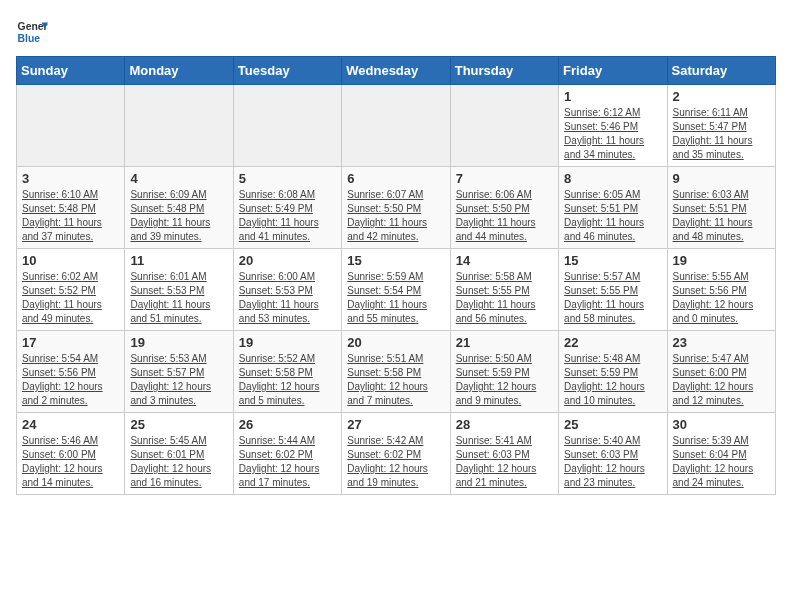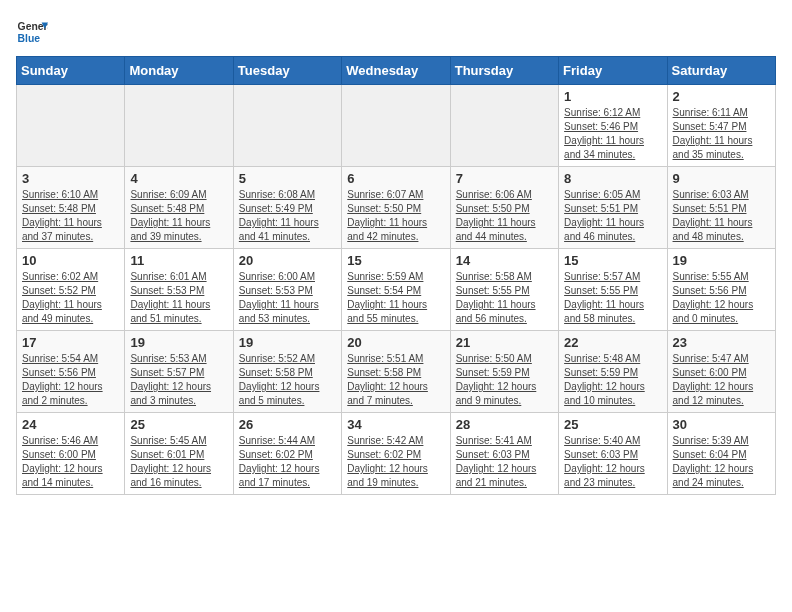--- a/index.html
+++ b/index.html
@@ -224,21 +224,21 @@
         </td>
         <td>
           <span class="day-number">25</span>
           <div class="day-info">Sunrise: 5:45 AM<br>Sunset: 6:01 PM<br>Daylight: 12 hours<br>and 16 minutes.</div>
         </td>
         <td>
           <span class="day-number">26</span>
           <div class="day-info">Sunrise: 5:44 AM<br>Sunset: 6:02 PM<br>Daylight: 12 hours<br>and 17 minutes.</div>
         </td>
         <td>
-          <span class="day-number">34</span>
+          <span class="day-number">27</span>
           <div class="day-info">Sunrise: 5:42 AM<br>Sunset: 6:02 PM<br>Daylight: 12 hours<br>and 19 minutes.</div>
         </td>
         <td>
           <span class="day-number">28</span>
           <div class="day-info">Sunrise: 5:41 AM<br>Sunset: 6:03 PM<br>Daylight: 12 hours<br>and 21 minutes.</div>
         </td>
         <td>
           <span class="day-number">25</span>
           <div class="day-info">Sunrise: 5:40 AM<br>Sunset: 6:03 PM<br>Daylight: 12 hours<br>and 23 minutes.</div>
         </td>

